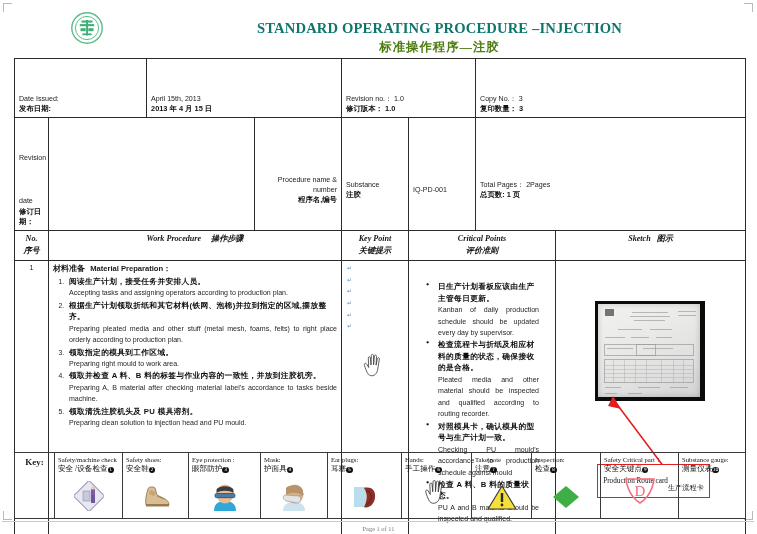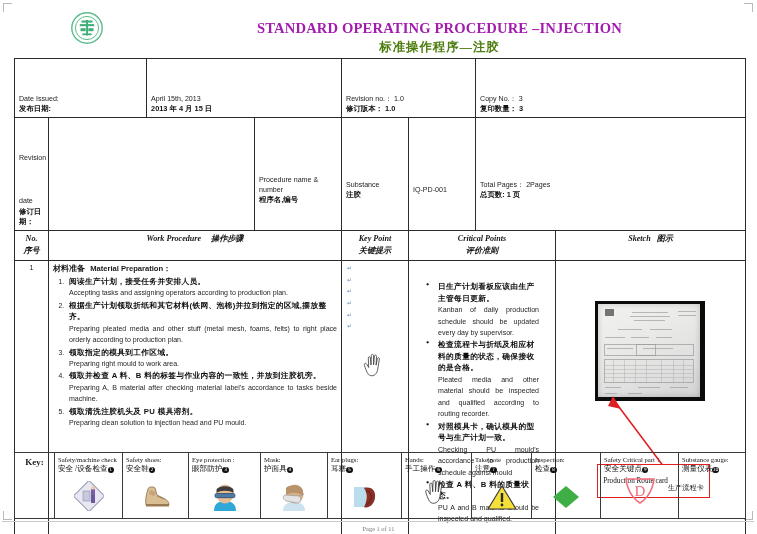--- a/index.html
+++ b/index.html
@@ -40,21 +40,21 @@
   }
   .titles {
     position: absolute; left: 120px; right: 0; top: 16px;
     text-align: center;
   }
   .title-en {
     font-family: "Liberation Serif", serif;
     font-weight: bold;
     font-size: 14.6px;
     letter-spacing: 0.15px;
-    color: #a21caf;
+    color: #0f766e;
     white-space: nowrap;
   }
   .title-cn {
     font-family: "Liberation Serif", serif;
     font-weight: bold;
     font-size: 12.4px;
     color: #4d7c0f;
     margin-top: 2px;
     letter-spacing: 1px;
   }
@@ -273,21 +273,21 @@
 
     <tr>
       <td class="tight">
         <div class="cell-lbl-en">Revision</div>
         <div class="cell-lbl-en">date</div>
         <div class="cell-lbl-cn">修订日期：</div>
       </td>
       <td colspan="2">
         <div class="cell-lbl-en"></div>
       </td>
-      <td style="text-align:left;vertical-align:middle">
+      <td style="text-align:right;vertical-align:middle">
         <div class="cell-lbl-en">Procedure name &amp; number</div>
         <div class="cell-lbl-cn">程序名,编号</div>
       </td>
       <td style="vertical-align:middle">
         <div class="cell-lbl-en">Substance</div>
         <div class="cell-lbl-cn">注胶</div>
       </td>
       <td style="vertical-align:middle">
         <div class="cell-lbl-en">IQ-PD-001</div>
       </td>

